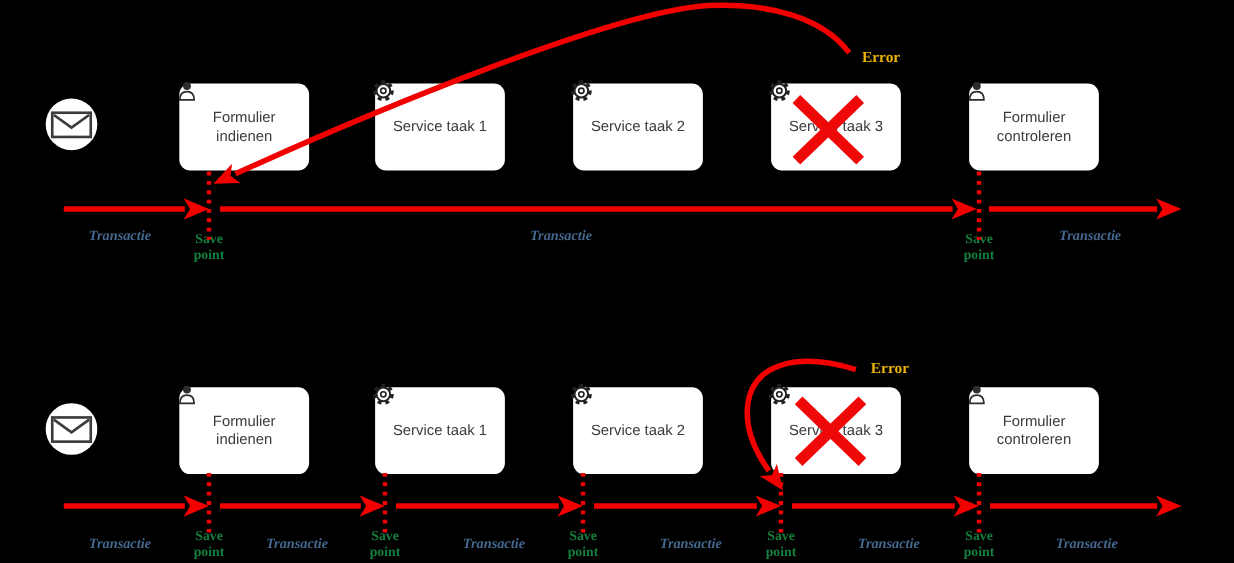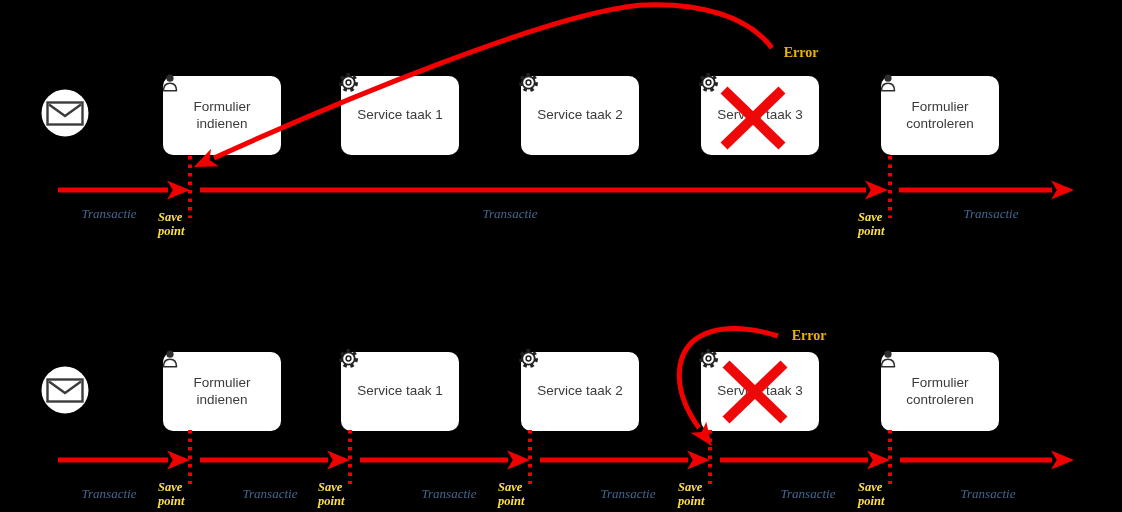--- a/index.html
+++ b/index.html
@@ -4,25 +4,25 @@
 <style>
   html,body{margin:0;padding:0;background:#000;}
   .stage{position:relative;width:1122px;height:512px;background:#000;overflow:hidden;
          font-family:"Liberation Sans",sans-serif;}
   .event{position:absolute;width:48px;height:48px;}
   .task{position:absolute;width:118px;height:79px;background:#fff;border-radius:10px;
         display:flex;align-items:center;justify-content:center;text-align:center;}
   .task-label{font-size:13.5px;color:#3b3b3b;line-height:1.25;padding:0 8px;}
   .corner-icon{position:absolute;left:-3px;top:-4px;width:21px;height:21px;}
   .transactie{position:absolute;transform:translateX(-50%);
-        font-family:"Liberation Serif",serif;font-style:italic;font-weight:400;
+        font-family:"Liberation Serif",serif;font-style:italic;font-weight:700;
         font-size:13px;color:#44688f;white-space:nowrap;}
-  .savepoint{position:absolute;transform:translateX(-50%);width:64px;text-align:left;
+  .savepoint{position:absolute;transform:translateX(-50%);width:64px;text-align:center;
         font-family:"Liberation Serif",serif;font-weight:700;font-size:12.5px;
-        line-height:13.5px;color:#fde047;font-style:italic;}
+        line-height:13.5px;color:#15803d;}
   .error-label{position:absolute;transform:translateX(-50%);
         font-family:"Liberation Serif",serif;font-weight:700;font-size:14px;color:#eab308;}
   .overlay{position:absolute;left:0;top:0;z-index:10;pointer-events:none;}
 </style>
 </head>
 <body>
 
 <div class="stage">
 
   <div class="event" style="left:41px;top:89px;">

